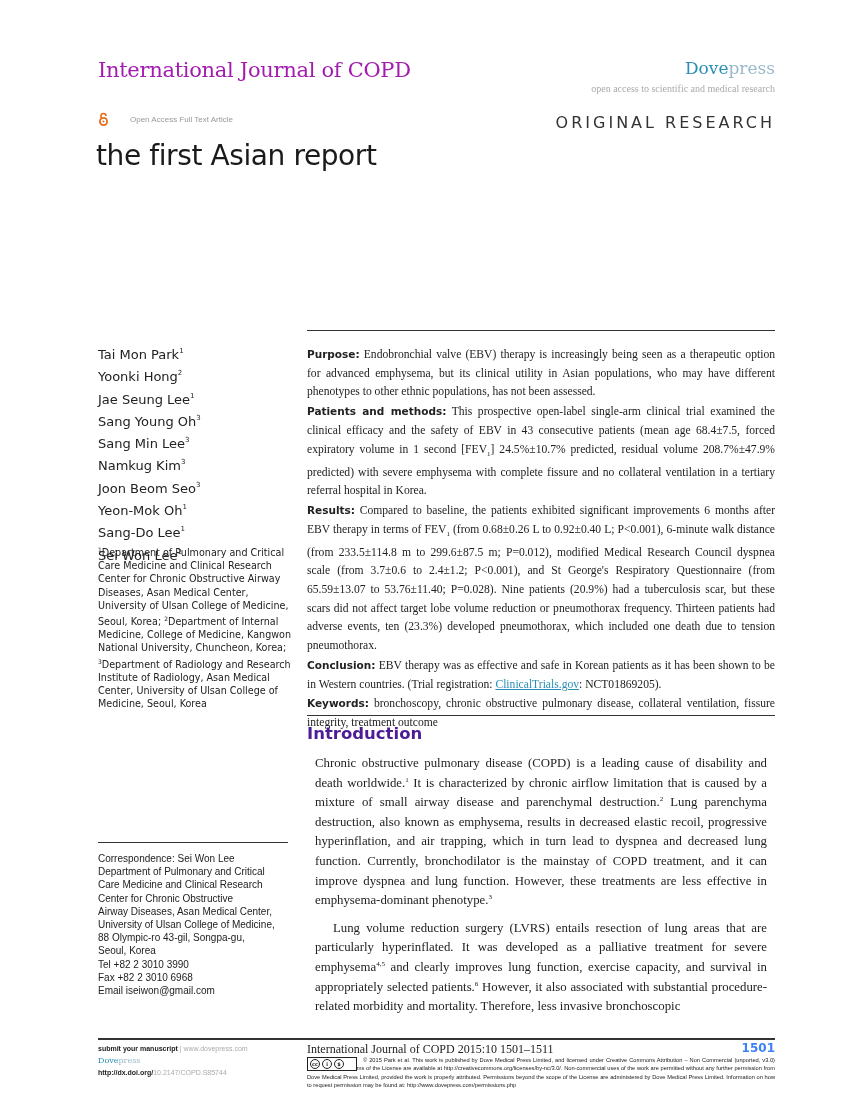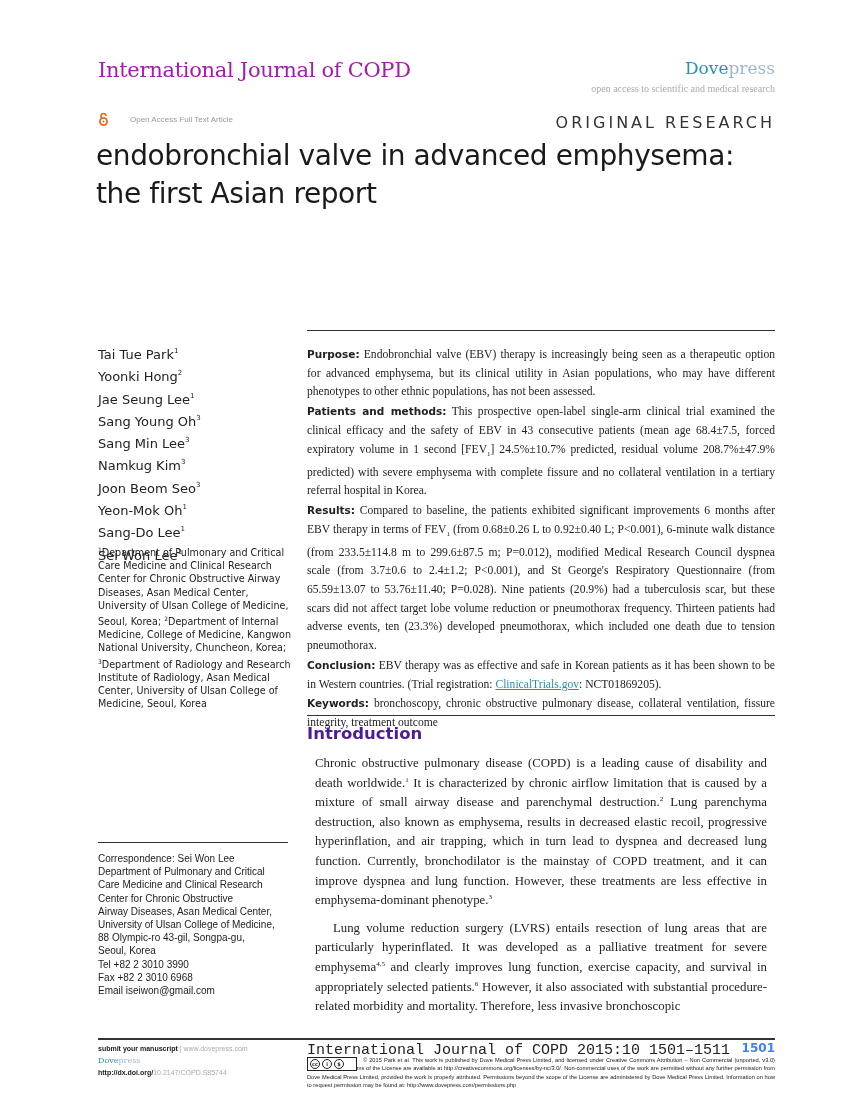--- a/index.html
+++ b/index.html
@@ -29,21 +29,21 @@
   #intro { left:307px; top:746px; width:468px; font-size:12.8px; line-height:19.6px; text-align:justify; color:#222; }
   #intro p { margin:8px; }
   #intro p + p { text-indent:18px; }
   #intro sup { font-size:7px; vertical-align:5px; line-height:0; }
   #foot-rule { left:98px; top:1038px; width:677px; height:1.5px; background:#333; }
   #foot-left { left:98px; top:1043px; font-size:7px; line-height:12px; color:#333; font-family:"Liberation Sans", sans-serif; }
   #foot-left .bold { font-weight:bold; color:#222; }
   #foot-left .grey { color:#aaa; }
   #foot-left .dove { color:#2a8fb5; font-family:"DejaVu Serif", serif; font-size:8px; }
   #foot-left .dove .light { color:#9ab9c8; }
-  #foot-cite { left:307px; top:1042px; font-family:Liberation Mono, monospace; font-size:15px; color:#222; }
+  #foot-cite { left:307px; top:1042px; font-family:Liberation Serif, serif; font-size:12px; color:#222; }
   #foot-page { right:75px; top:1041px; font-family:"DejaVu Sans", sans-serif; font-size:12px; font-weight:bold; color:#3b82f6; }
   #cc { left:307px; top:1057px; width:50px; height:14px; background:#fff; border:1px solid #222; display:flex; align-items:center; gap:2px; padding:0 2px; box-sizing:border-box; }
   #cc .c { width:10px; height:10px; border-radius:50%; border:1.2px solid #222; font-size:5px; font-family:"DejaVu Sans",sans-serif; font-weight:bold; display:flex; align-items:center; justify-content:center; box-sizing:border-box; }
   #license { left:307px; top:1056px; width:468px; font-size:5.7px; line-height:8.4px; color:#222; font-family:"Liberation Sans", sans-serif; text-align:justify; }
   #license .indent { display:inline-block; width:56px; }
 </style>
 </head>
 <body>
 
 <div id="journal-title" class="abs">International Journal of COPD</div>
@@ -53,26 +53,25 @@
   <svg class="lock" viewBox="0 0 11 14">
       <path d="M3 6 V4 A2.5 2.5 0 0 1 8 4" fill="none" stroke="#e86b1a" stroke-width="1.6"></path>
       <circle cx="5.5" cy="9.5" r="3.6" fill="none" stroke="#e86b1a" stroke-width="1.8"></circle>
       <circle cx="5.5" cy="9.5" r="1" fill="#e86b1a"></circle>
     </svg>
   <span>Open Access Full Text Article</span>
 </div>
 <div id="article-type" class="abs">ORIGINAL RESEARCH</div>
 
 <h1 id="title" class="abs" style="margin:0">
-  <div>endobronchial valve in advanced emphysema:</div>
   <div>the first Asian report</div>
 </h1>
 
 <div id="authors" class="abs">
-    <div><span>Tai Tue Park</span><sup>1</sup></div>
+    <div><span>Tai Mon Park</span><sup>1</sup></div>
     <div><span>Yoonki Hong</span><sup>2</sup></div>
     <div><span>Jae Seung Lee</span><sup>1</sup></div>
     <div><span>Sang Young Oh</span><sup>3</sup></div>
     <div><span>Sang Min Lee</span><sup>3</sup></div>
     <div><span>Namkug Kim</span><sup>3</sup></div>
     <div><span>Joon Beom Seo</span><sup>3</sup></div>
     <div><span>Yeon-Mok Oh</span><sup>1</sup></div>
     <div><span>Sang-Do Lee</span><sup>1</sup></div>
     <div><span>Sei Won Lee</span><sup>1</sup></div>
   </div>

